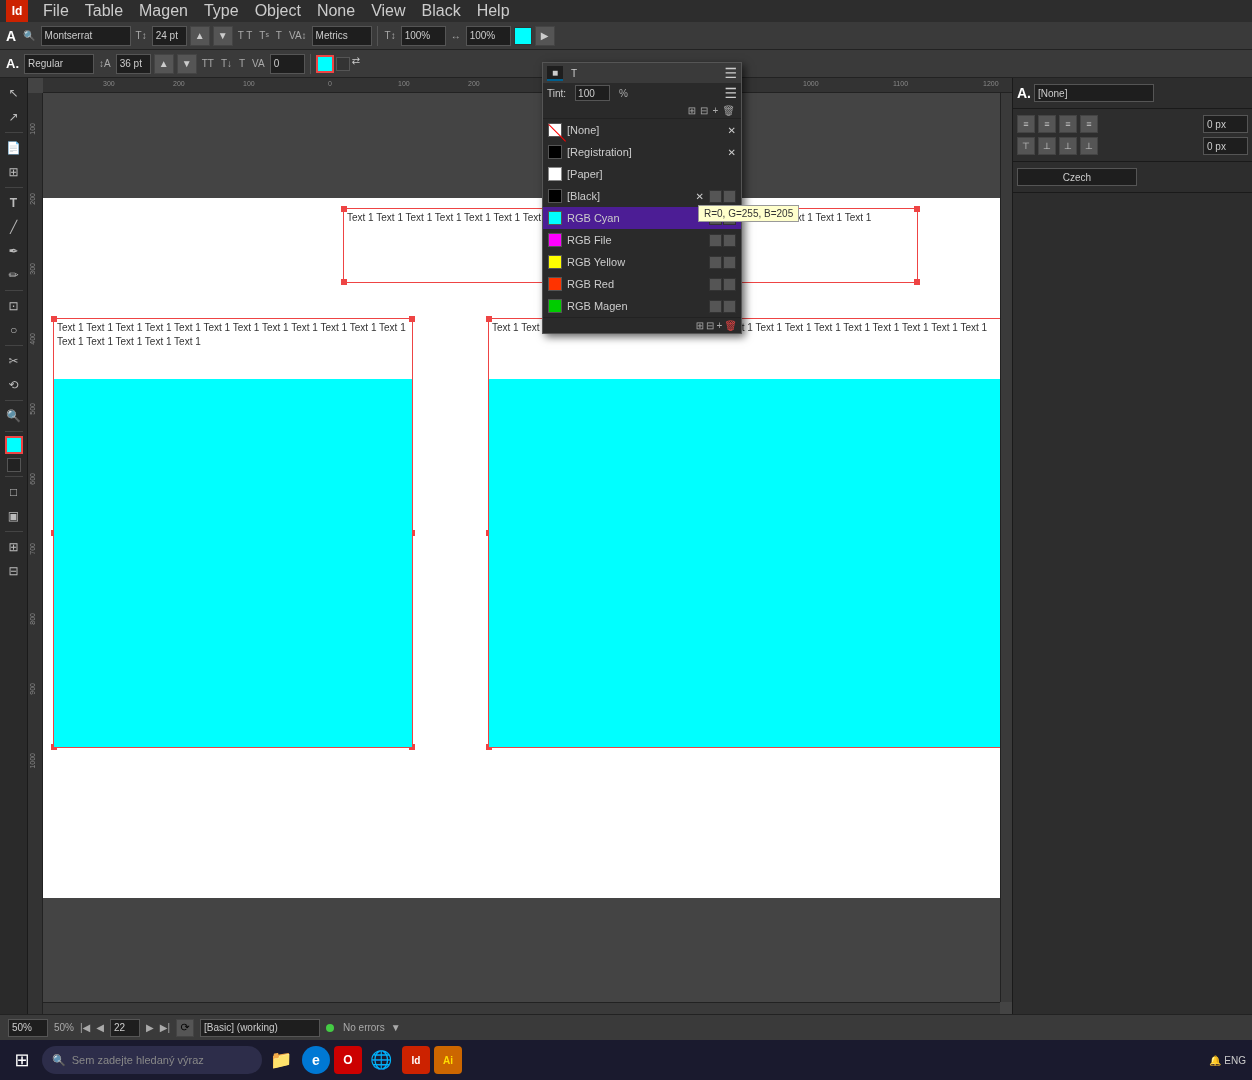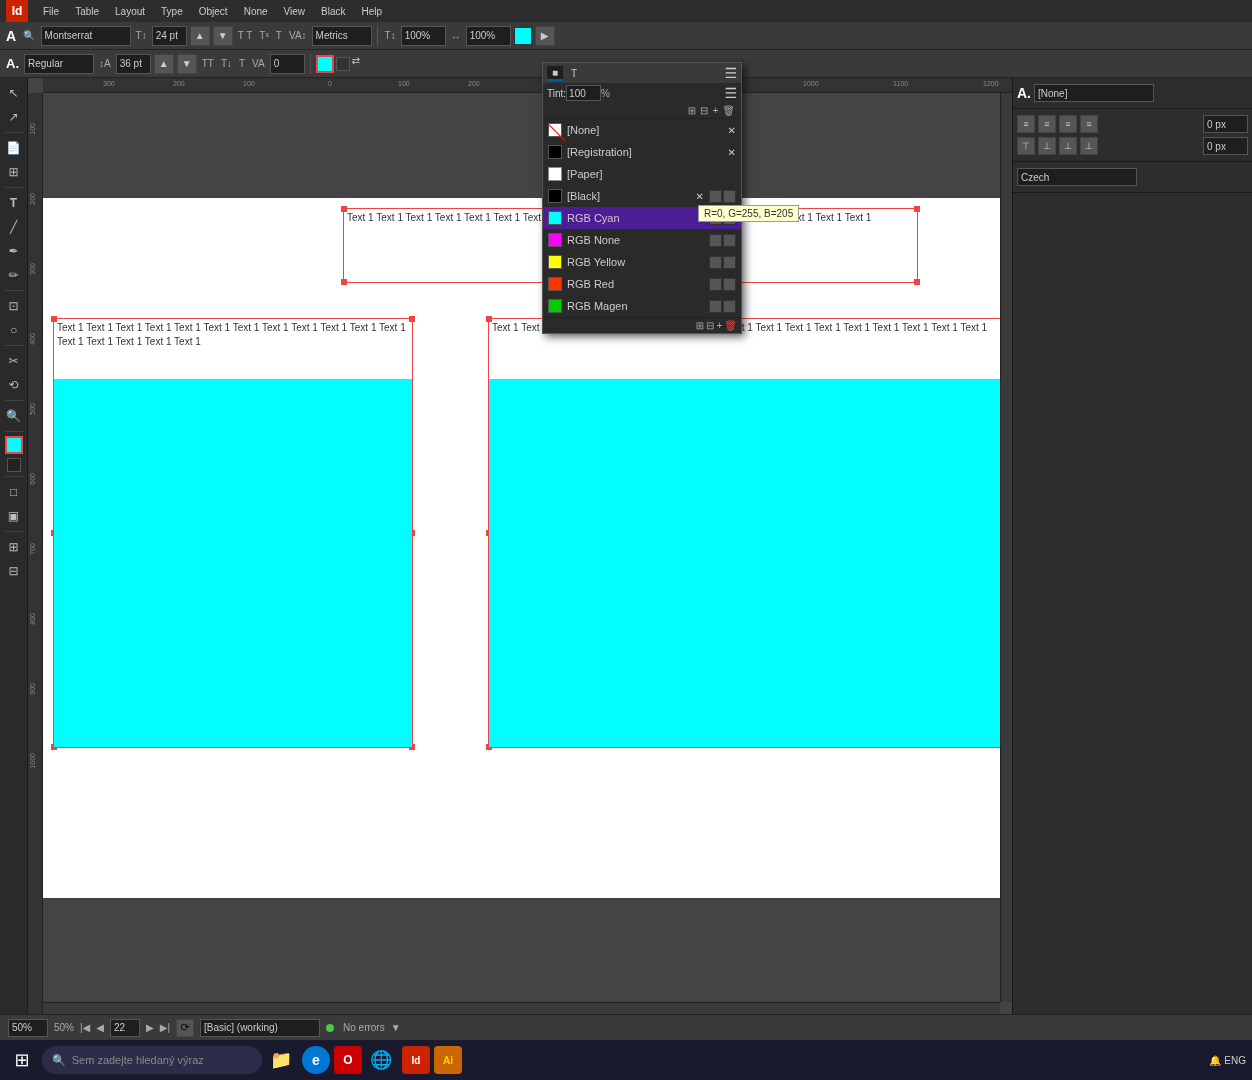--- a/index.html
+++ b/index.html
@@ -18,21 +18,21 @@
       width: 22px; height: 22px;
       background: #cc2200;
       display: flex; align-items: center; justify-content: center;
       font-weight: bold; color: white; font-size: 12px;
       margin-right: 6px;
     }
     .menu-item {
       color: #cccccc;
       padding: 2px 7px;
       cursor: pointer;
-      font-size: 10px;
+      font-size: 16px;
     }
 
     
     .toolbar-row {
       height: 28px;
       background: #3a3a3a;
       display: flex;
       align-items: center;
       padding: 0 4px;
       gap: 3px;
@@ -269,37 +269,37 @@
       cursor: pointer;
     }
     .cp-tab.active {
       background: #1e1e1e;
       border-bottom: 2px solid #005f8e;
     }
     .cp-bottom-row {
       display: flex; align-items: center;
       background: #2a2a2a;
       padding: 2px 4px;
-      gap: 0;
+      gap: 9px;
     }
     .tint-label { color: #ccc; font-size: 10px; }
     .tint-input {
       width: 35px; height: 16px;
       background: #1e1e1e; border: 1px solid #555;
       color: #ccc; font-size: 10px; padding: 0 2px;
     }
   </style>
 </head>
 <body>
 
 <div class="menu-bar">
   <div class="menu-bar-logo">Id</div>
   <span class="menu-item">File</span>
   <span class="menu-item">Table</span>
-  <span class="menu-item">Layout</span>
+  <span class="menu-item">Magen</span>
   <span class="menu-item">Type</span>
   <span class="menu-item">Object</span>
   <span class="menu-item">None</span>
   <span class="menu-item">View</span>
   <span class="menu-item">Black</span>
   <span class="menu-item">Help</span>
 </div>
 
 <div class="toolbar-row">
   <span class="toolbar-label" style="font-size:14px;font-weight:bold;color:#fff;">A</span>
@@ -474,21 +474,21 @@
         <div class="align-btn">⊤</div>
         <div class="align-btn">⊥</div>
         <div class="align-btn">⊥</div>
         <div class="align-btn">⊥</div>
         <span style="flex:1;"></span>
         <input class="right-input" style="width: 45px;" value="0 px">
       </div>
     </div>
     <div class="right-panel-section">
       <div class="right-panel-row">
-        <input class="right-input" style="width: 120px;" value="Czech">
+        <input class="right-input" style="width: 120px; text-align: center;" value="Czech">
       </div>
     </div>
   </div>
 
 </div>
 
 <div class="color-panel">
 
   <div class="cp-top-row">
     <span class="cp-tab active">■</span>
@@ -548,21 +548,21 @@
     <div class="color-panel-icons">
       <div class="cp-icon"></div>
       <div class="cp-icon"></div>
     </div>
 
     <div class="tooltip-box">R=0, G=255, B=205</div>
   </div>
 
   <div class="color-panel-item">
     <div class="color-swatch-small" style="background:#ff00ff;"></div>
-    <span class="color-panel-name">RGB None</span>
+    <span class="color-panel-name">RGB File</span>
     <div class="color-panel-icons">
       <div class="cp-icon"></div>
       <div class="cp-icon"></div>
     </div>
   </div>
 
   <div class="color-panel-item">
     <div class="color-swatch-small" style="background:#ffff00;"></div>
     <span class="color-panel-name">RGB Yellow</span>
     <div class="color-panel-icons">

